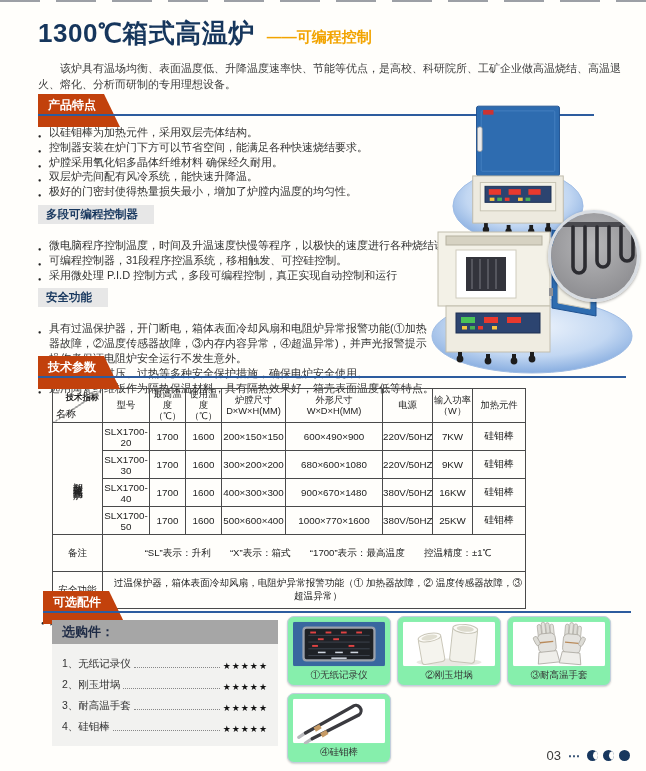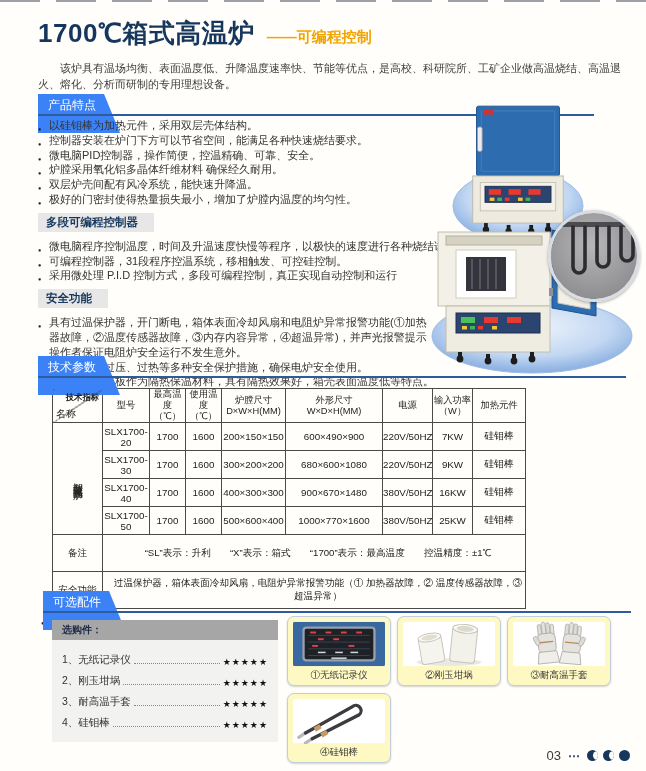--- a/index.html
+++ b/index.html
@@ -13,29 +13,29 @@
   
   .header-block { position:absolute; left:38px; top:16px; width:600px; }
   .title-row { display:flex; align-items:baseline; gap:12px; }
   .main-title { font-size:26px; font-weight:bold; color:#16365c; letter-spacing:.5px; }
   .sub-title  { font-size:15px; font-weight:bold; color:#f2a400; }
   .intro { margin-top:9px; width:600px; font-size:11px; line-height:16px;
            color:#3c3c3c; text-indent:2em; }
 
   
   .banner-row { position:relative; height:22px; }
-  .banner { display:inline-block; background:#3b82f6; color:#fff; font-weight:normal;
-            font-size:12px; line-height:16px; padding:3px 24px 20px 10px;
+  .banner { display:inline-block; background:#c2410c; color:#fff; font-weight:bold;
+            font-size:12px; line-height:16px; padding:3px 24px 14px 10px;
             clip-path:polygon(0 0, calc(100% - 16px) 0, 100% 100%, 0 100%); }
   .rule { position:absolute; left:0; bottom:0; height:2px; background:#2d5c9e; }
   .rule-features { width:556px; } .rule-specs { width:588px; } .rule-acc { width:588px; }
 
   
   .features { position:absolute; left:38px; top:94px; width:436px; }
-  ul.bullets { list-style:none; margin-top:2px; }
+  ul.bullets { list-style:none; margin-top:9px; }
   ul.bullets li { position:relative; padding-left:11px; font-size:11px;
                   line-height:14.8px; color:#333; }
   ul.bullets li::before { content:"●"; position:absolute; left:0; top:4px;
                   font-size:5.5px; color:#222; }
   .subbar { display:inline-block; background:#e7e7e7; color:#17375e; font-weight:bold;
             font-size:11.5px; padding:2px 16px 2px 8px; margin:6px 0 5px; }
 
   
   .product-images { position:absolute; left:430px; top:104px; width:216px; height:272px; }
   .furnace-closed { position:absolute; left:22px; top:0; }
@@ -60,29 +60,29 @@
   th.corner { position:relative;
       background-image:linear-gradient(to bottom right, transparent 49.4%, #4a4a4a 49.4%, #4a4a4a 50.6%, transparent 50.6%); }
   th.corner .c-top { position:absolute; top:3px; right:3px; font-size:8.3px;font-weight:bold; }
   th.corner .c-bot { position:absolute; bottom:3px; left:3px; font-size:10px; }
   .footnote { margin:8px 0 0 3px; font-size:10.5px; color:#222; }
   .footnote::before { content:"●"; font-size:6px; vertical-align:2px; margin-right:4px; }
 
   
   .accessories { position:absolute; left:43px; top:591px; width:608px; height:180px; }
   .opt-box { position:absolute; left:9px; top:29px; width:226px; }
-  .opt-head { background:#a6a6a6; color:#1d2a45; font-weight:bold; font-size:10px;
+  .opt-head { background:#a6a6a6; color:#1d2a45; font-weight:bold; font-size:13px;
               padding:3px 10px; }
   .opt-list { background:#f2f2f0; padding:6px 10px 12px; }
   .opt-item { display:flex; align-items:flex-end; font-size:10.5px; color:#333;
               margin-top:7px; }
   .opt-item .num { white-space:nowrap; }
   .opt-item .dots { flex:1; border-bottom:1.4px dotted #888; margin:0 3px 3px; }
   .opt-item .stars { font-size:9px; letter-spacing:1px; color:#111; white-space:nowrap; }
-  .card { position:absolute; width:104px; background:#fef9c3; border:1px solid #c3cedd;
+  .card { position:absolute; width:104px; background:#86efac; border:1px solid #c3cedd;
           border-radius:7px; box-shadow:0 1px 2px rgba(0,0,0,.18); padding:4px 5px 2px; }
   .card-img { height:46px; border-radius:3px; overflow:hidden; display:flex;
           align-items:center; justify-content:center; }
   .card figcaption { font-size:9.5px; text-align:center; color:#333; padding:2px 0 1px; }
   .card-1 { left:244px; top:25px; } .card-2 { left:354px; top:25px; }
   .card-3 { left:464px; top:25px; } .card-4 { left:244px; top:102px; }
 
   
   .page-footer { position:absolute; right:16px; bottom:8px; display:flex;
                  align-items:center; gap:5px; }
@@ -94,35 +94,34 @@
                height:82%; border-radius:50%; background:#fffefb; }
 </style>
 </head>
 <body>
 
 <div class="page">
   <div class="top-dashes"></div>
 
   <div class="header-block">
     <div class="title-row">
-      <span class="main-title">1700℃箱式高温炉</span>
+      <span class="main-title">1300℃箱式高温炉</span>
       <span class="sub-title">——可编程控制</span>
     </div>
     <p class="intro">该炉具有温场均衡、表面温度低、升降温度速率快、节能等优点，是高校、科研院所、工矿企业做高温烧结、高温退火、熔化、分析而研制的专用理想设备。</p>
   </div>
 
   <div class="features">
     <div class="banner-row">
       <span class="banner">产品特点</span>
       <span class="rule rule-features"></span>
     </div>
     <ul class="bullets">
       <li>以硅钼棒为加热元件，采用双层壳体结构。</li>
       <li>控制器安装在炉门下方可以节省空间，能满足各种快速烧结要求。</li>
-      <li>微电脑PID控制器，操作简便，控温精确、可靠、安全。</li>
       <li>炉膛采用氧化铝多晶体纤维材料 确保经久耐用。</li>
       <li>双层炉壳间配有风冷系统，能快速升降温。</li>
       <li>极好的门密封使得热量损失最小，增加了炉膛内温度的均匀性。</li>
     </ul>
     <div class="subbar">多段可编程控制器</div>
     <ul class="bullets">
       <li>微电脑程序控制温度，时间及升温速度快慢等程序，以极快的速度进行各种烧结试验。</li>
       <li>可编程控制器，31段程序控温系统，移相触发、可控硅控制。</li>
       <li>采用微处理 P.I.D 控制方式，多段可编程控制，真正实现自动控制和运行</li>
     </ul>

